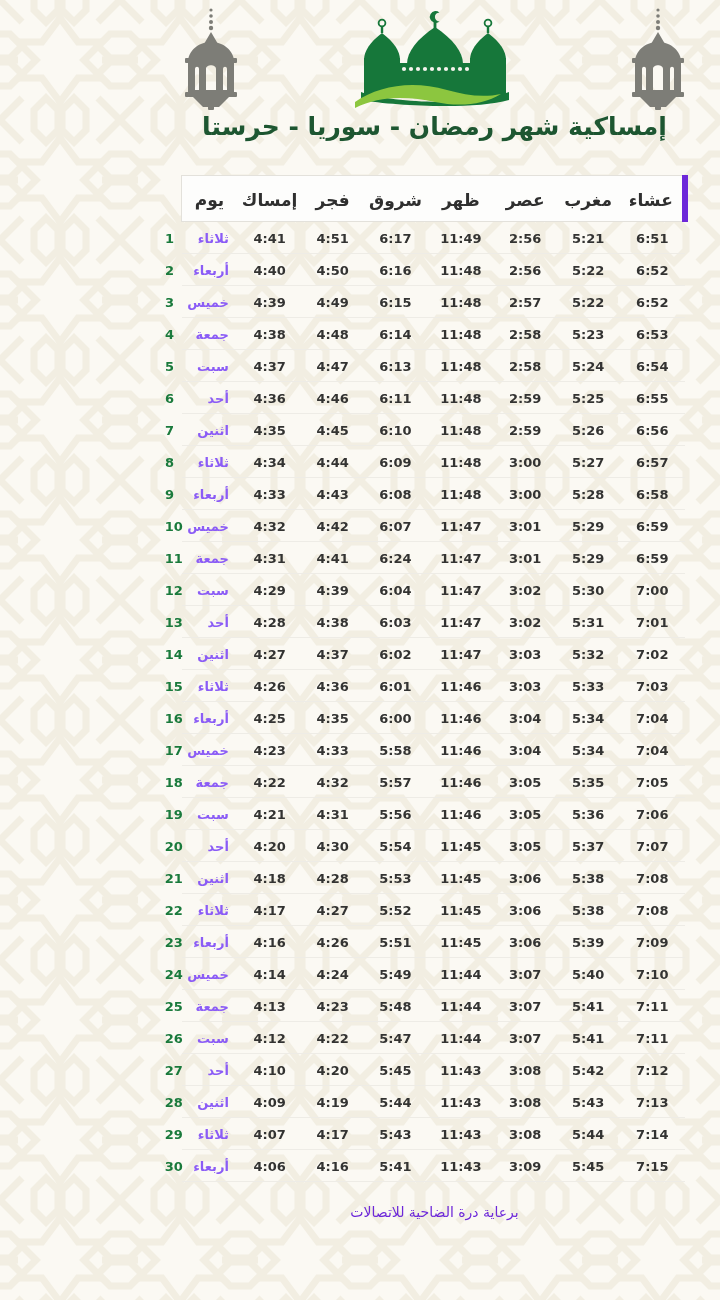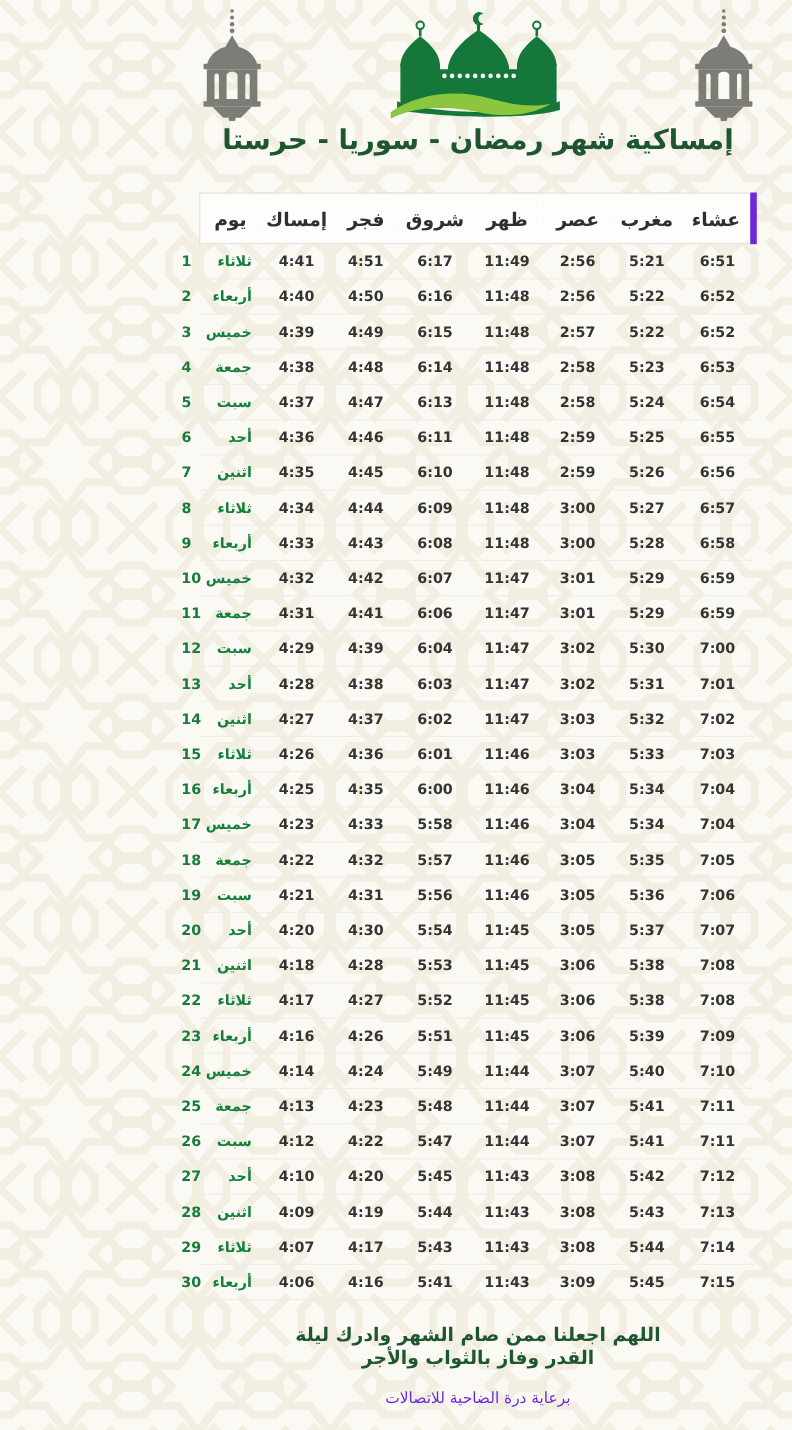--- a/index.html
+++ b/index.html
@@ -114,21 +114,21 @@
   }
   td.day-cell .daynum {
     color: #1a7a3c;
     font-weight: bold;
     font-size: 13px;
     display: inline-block;
     min-width: 18px;
     text-align: left;
   }
   td.day-cell .dayname {
-    color: #15803d;
+    color: #8b5cf6;
     font-weight: bold;
     font-size: 13px;
     margin-right: 8px;
     display: inline-block;
     min-width: 46px;
     text-align: right;
   }
 
   
   col.c-isha    { width: 13.0%; }
@@ -403,21 +403,21 @@
             <td>6:07</td>
             <td>4:42</td>
             <td>4:32</td>
             <td class="day-cell"><span class="dayname">خميس</span><span class="daynum">10</span></td>
           </tr>
           <tr>
             <td>6:59</td>
             <td>5:29</td>
             <td>3:01</td>
             <td>11:47</td>
-            <td>6:06</td>
+            <td>6:24</td>
             <td>4:41</td>
             <td>4:31</td>
             <td class="day-cell"><span class="dayname">جمعة</span><span class="daynum">11</span></td>
           </tr>
           <tr>
             <td>7:00</td>
             <td>5:30</td>
             <td>3:02</td>
             <td>11:47</td>
             <td>6:04</td>
@@ -603,17 +603,16 @@
             <td>5:41</td>
             <td>4:16</td>
             <td>4:06</td>
             <td class="day-cell"><span class="dayname">أربعاء</span><span class="daynum">30</span></td>
           </tr>
         </tbody>
     </table>
   </div>
 
   <div class="footer">
-    <div class="dua">اللهم اجعلنا ممن صام الشهر وادرك ليلة القدر وفاز بالثواب والأجر</div>
     <div class="sponsor">برعاية درة الضاحية للاتصالات</div>
   </div>
 
 </div>
 
 </body></html>

